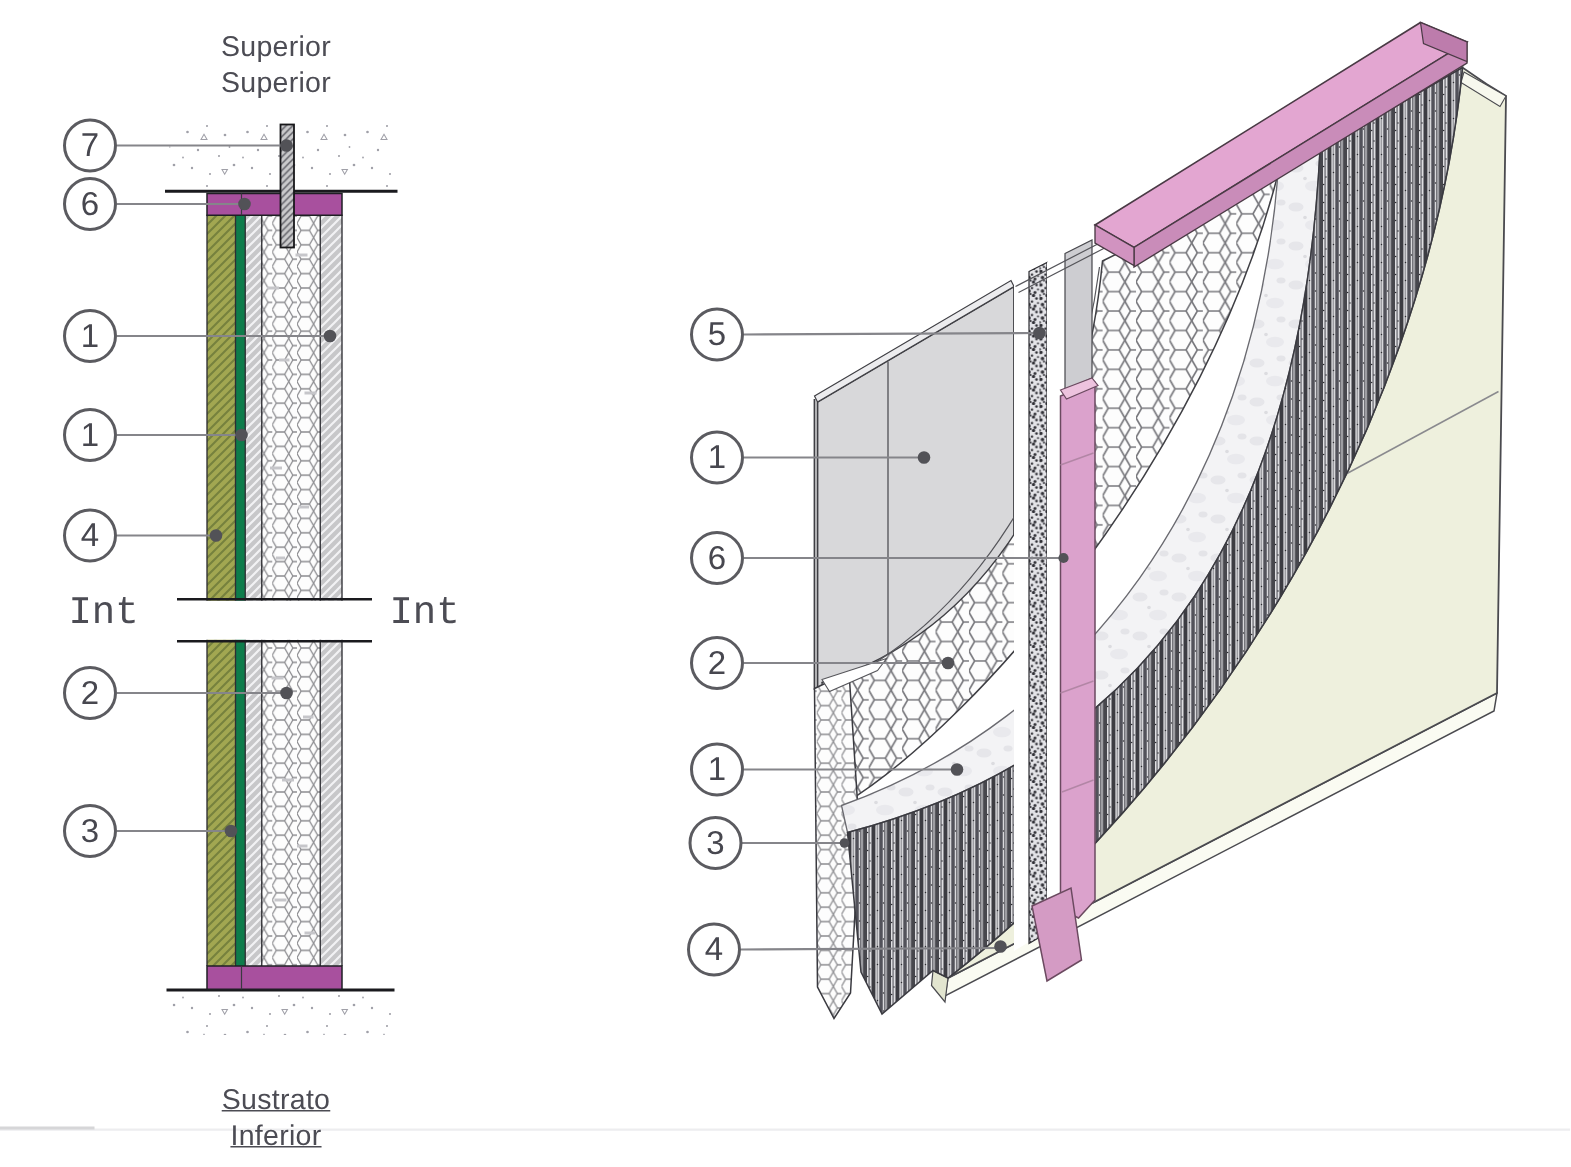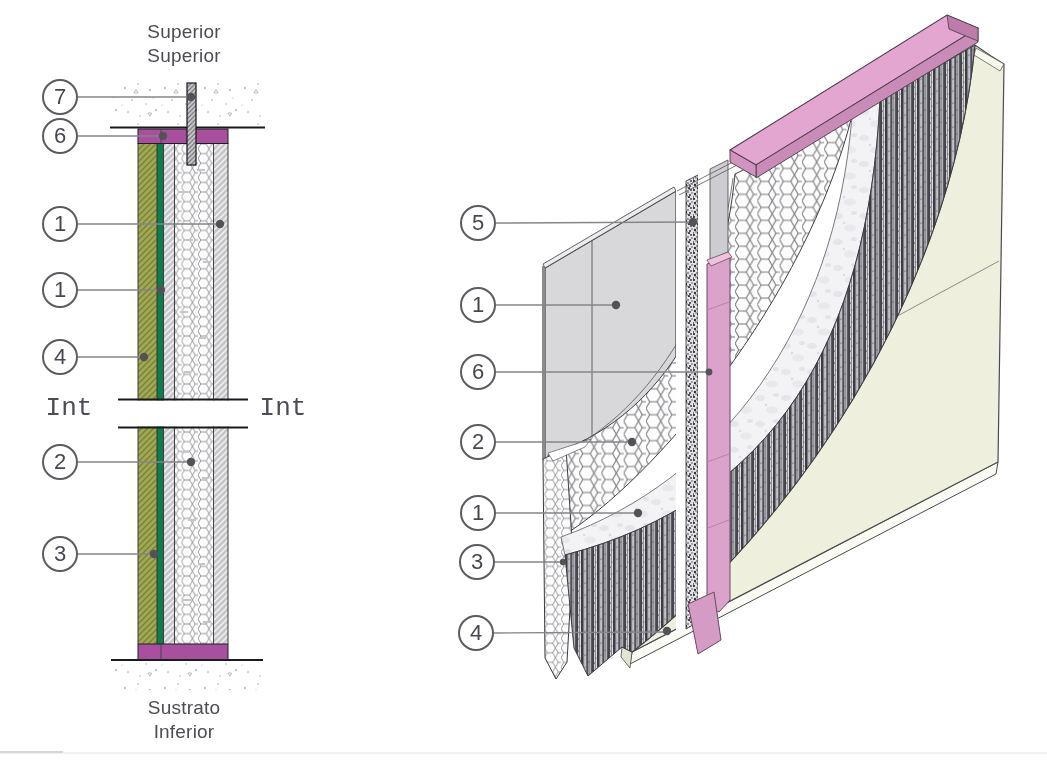--- a/index.html
+++ b/index.html
@@ -235,21 +235,21 @@
           <circle cx="563" cy="562" r="3.2"></circle>
       <circle cx="667" cy="631" r="4.2"></circle>
     </g>
   </g>
 
   <line x1="0" y1="753" x2="1047" y2="753" stroke="#ededef" stroke-width="1.5"></line>
   <line x1="0" y1="752" x2="63" y2="752" stroke="#d6d6d8" stroke-width="2"></line>
 </svg>
 
 <div class="txt title" style="left:118px;top:20px;">Superior Superior</div>
-<div class="txt title" style="left:118px;top:696px;">Sustrato Inferior</div>
+<div class="txt title" style="left:118px;top:722px;text-decoration:underline;">Sustrato Inferior</div>
 <div class="txt int" style="left:40px;top:393px;">Int</div>
 <div class="txt int" style="left:254px;top:393px;">Int</div>
 
 <div class="co" style="left:42px;top:79px;">
       <span>7</span>
     </div>
 <div class="co" style="left:42px;top:118px;">
       <span>6</span>
     </div>
 <div class="co" style="left:42px;top:206px;">

